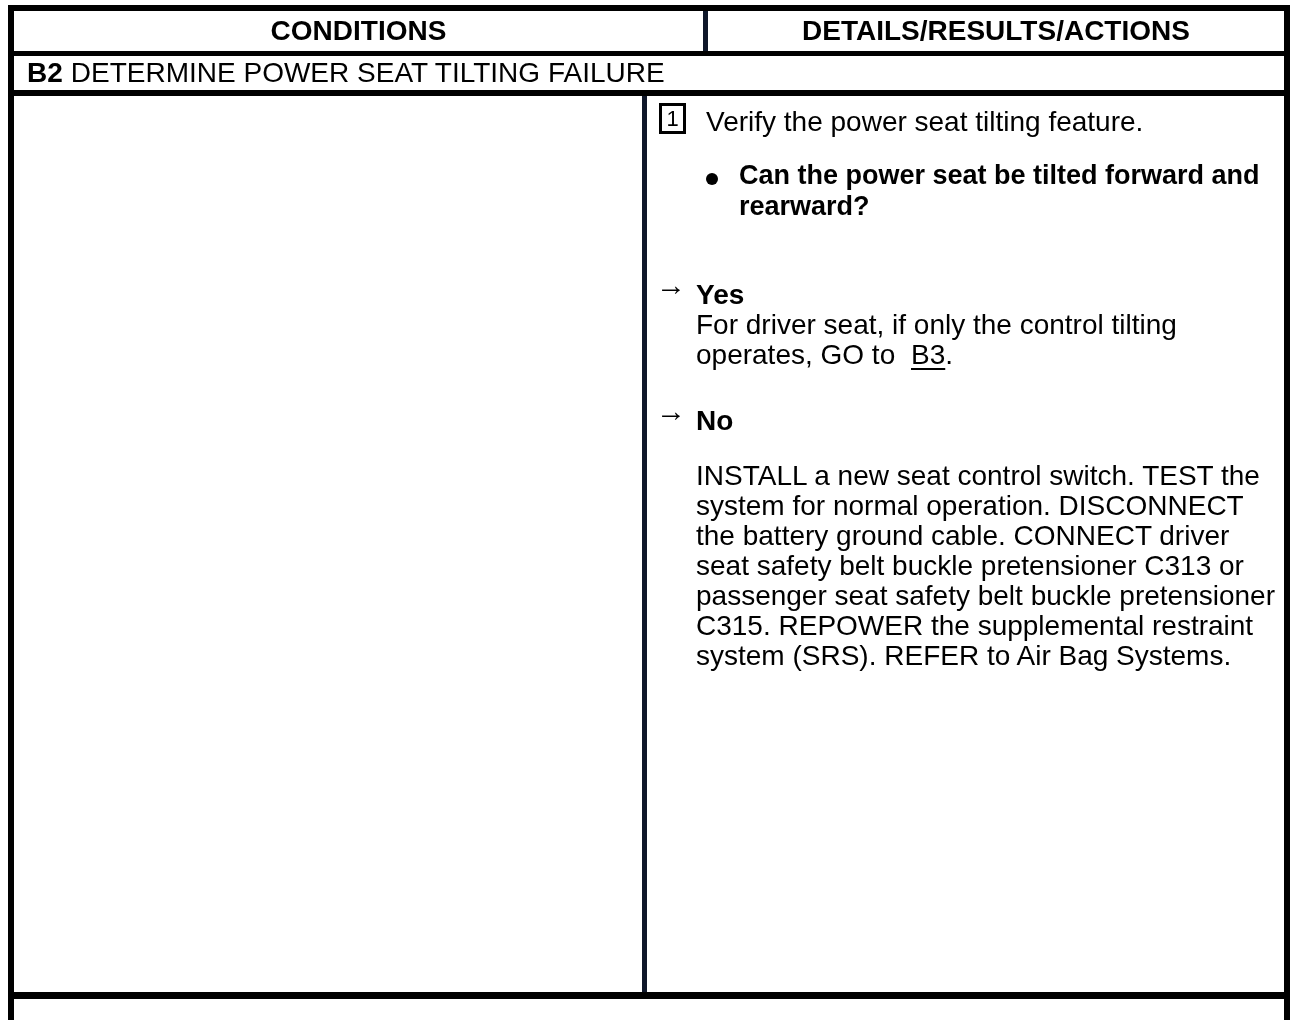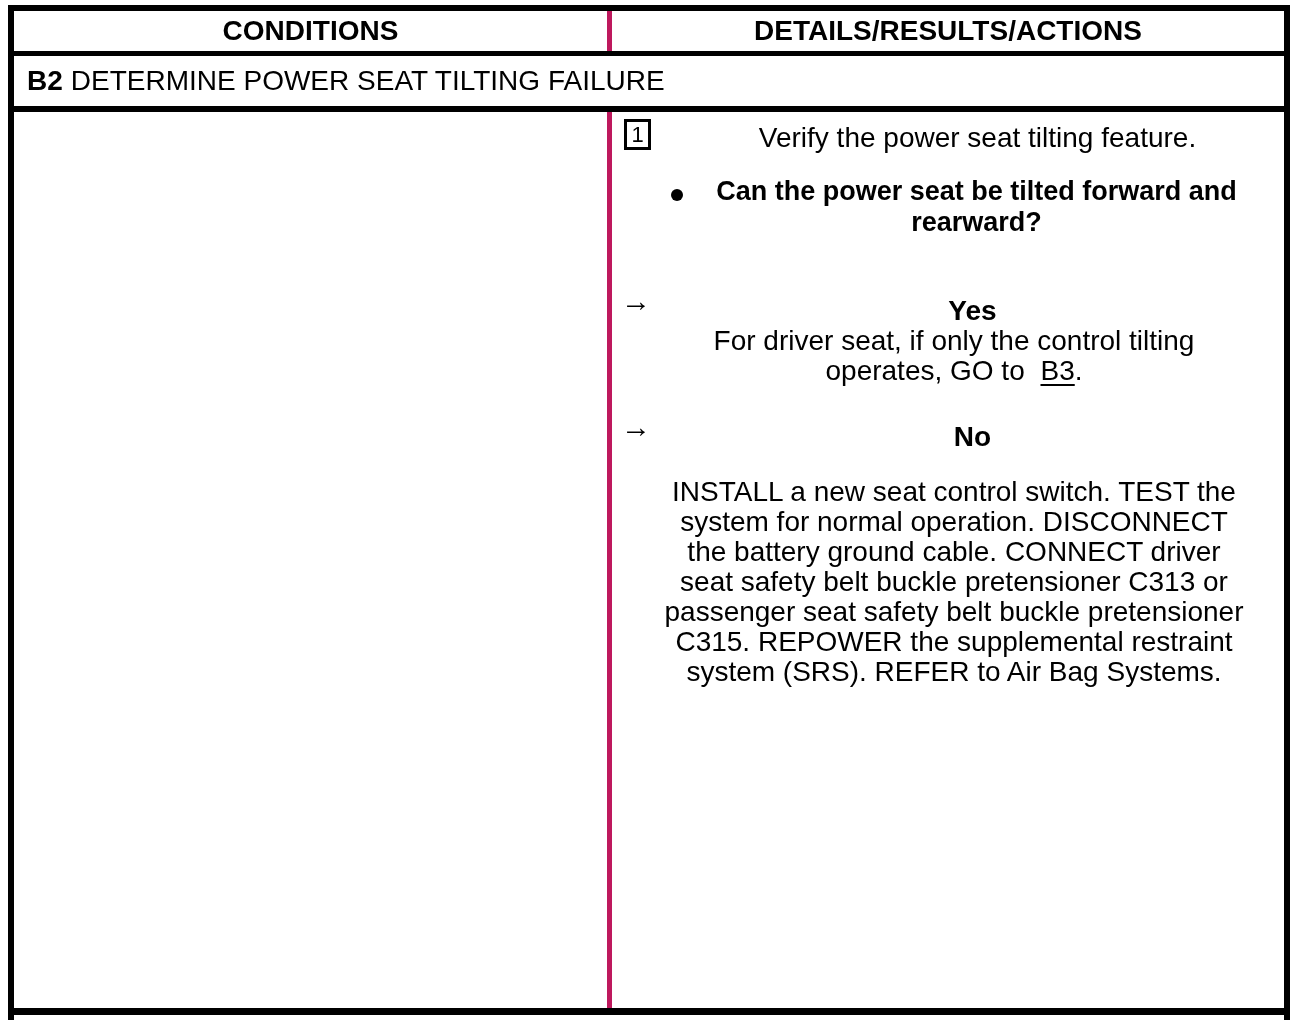--- a/index.html
+++ b/index.html
@@ -7,24 +7,24 @@
   body { position:relative; font-family:"Liberation Sans", sans-serif; color:#000; }
 
   .frame {
     position:absolute; left:8px; top:5px; width:1282px; height:1100px;
     border:6px solid #000; background:#fff;
   }
 
   .row-header { display:flex; height:45px; border-bottom:5px solid #000; }
   .row-header .cell { display:flex; align-items:center; justify-content:center;
     font-weight:bold; font-size:28px; line-height:40px; }
-  .cell-left { width:598px; border-right:5px solid #be185d; }
-  .cell-right { flex:1;text-align:center; }
+  .cell-left { width:694px; border-right:5px solid #0f172a; }
+  .cell-right { flex:1; }
 
-  .row-title { height:56px; border-bottom:6px solid #000;
+  .row-title { height:40px; border-bottom:6px solid #000;
     display:flex; align-items:center; padding-left:13px;
     font-size:28px; white-space:nowrap; overflow:visible; }
   .row-title .test-id { font-weight:bold; margin-right:8px; }
 
   .row-body { display:flex; height:903px; border-bottom:7px solid #000; }
   .row-body .cell-left {  }
   .body-content { padding:4px 0 0 49px; font-size:28px; line-height:30px; }
 
   .step-line { position:relative; margin:6px 0 0 10px; line-height:31px; }
   .step-box {

